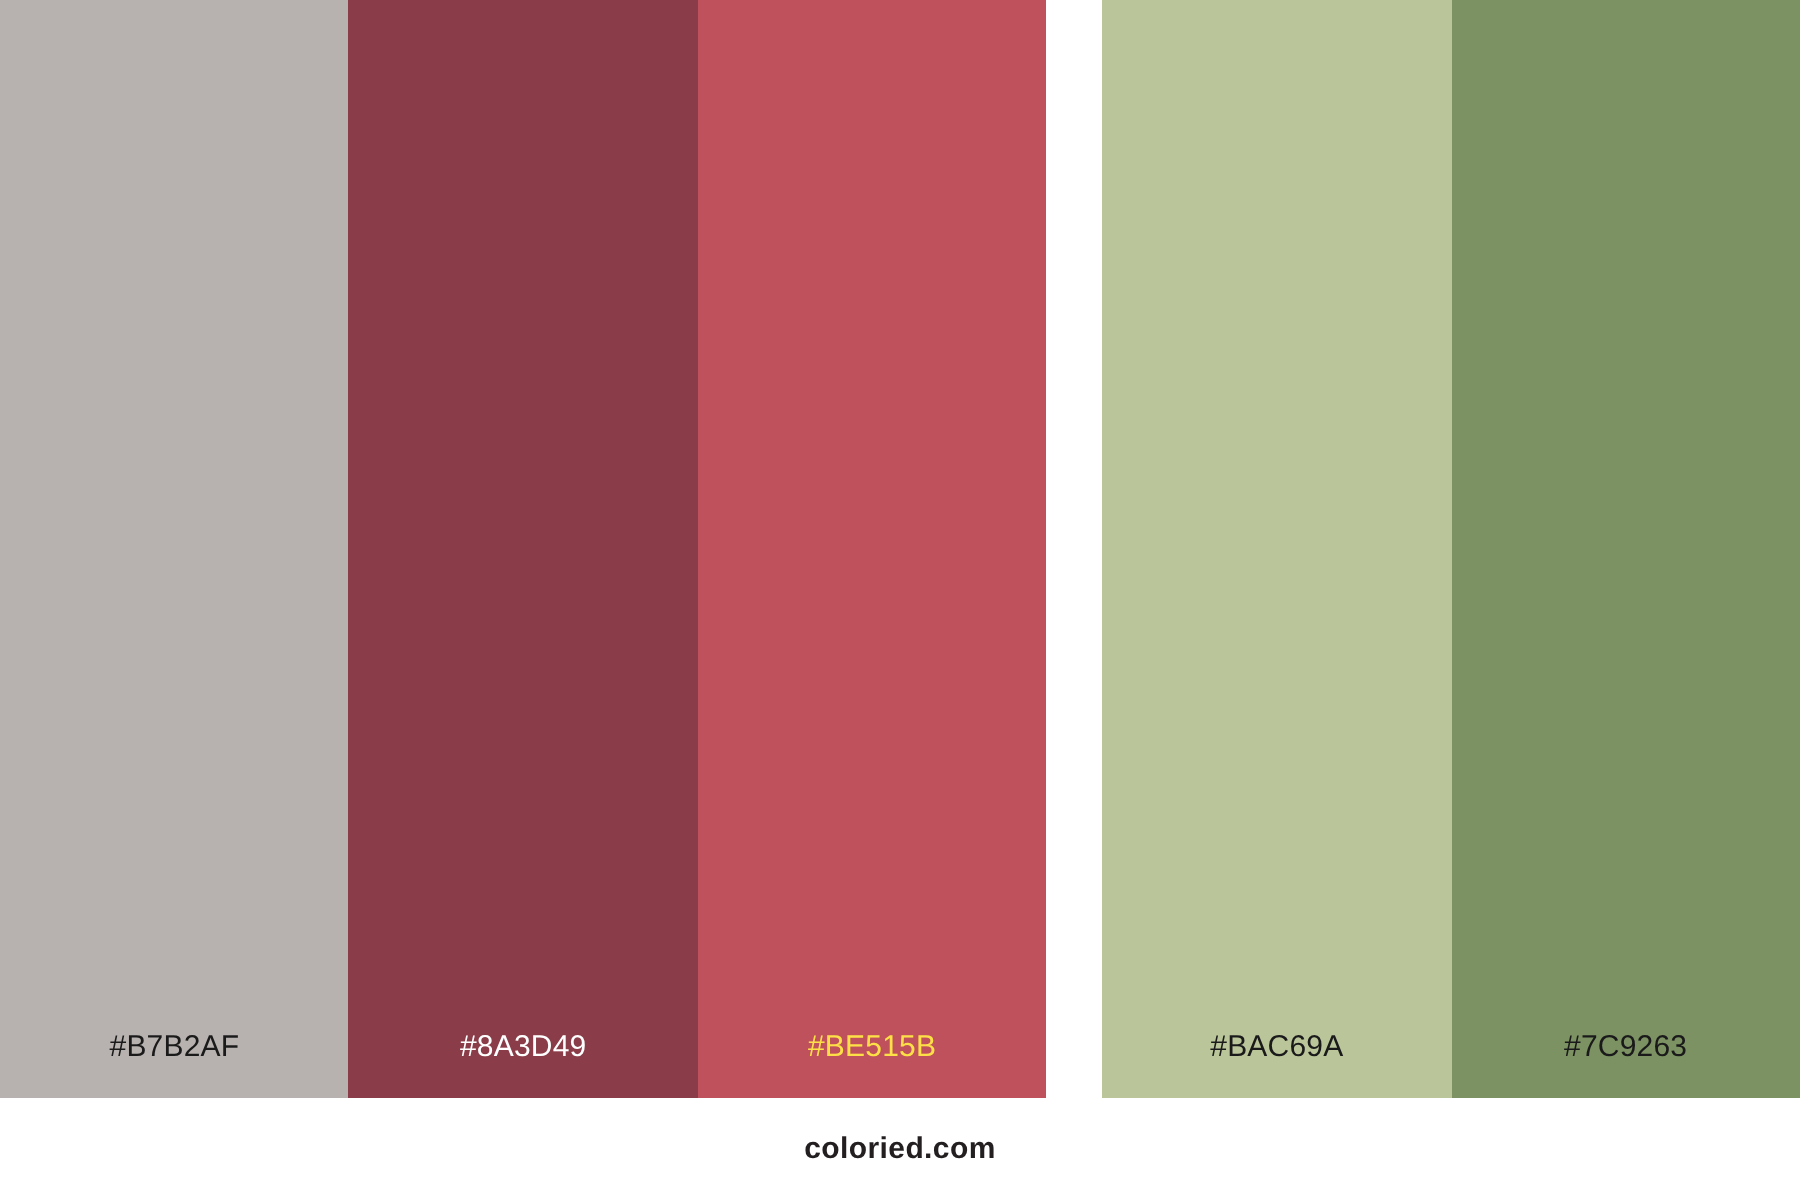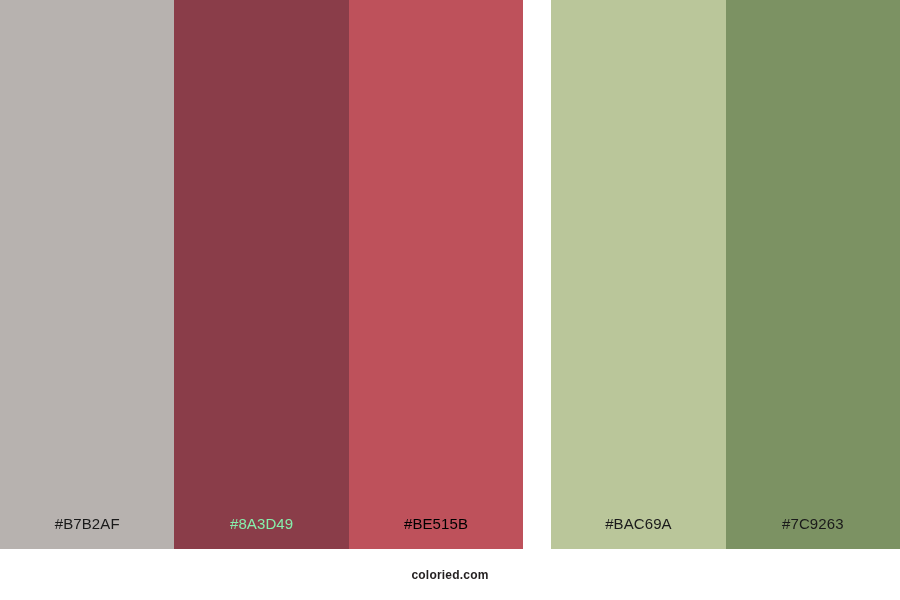--- a/index.html
+++ b/index.html
@@ -49,44 +49,44 @@
   #site-footer {
     flex: 1 1 auto;
     width: 100%;
     background: #ffffff;
     display: flex;
     align-items: center;
     justify-content: center;
   }
   #footer-brand {
     font-family: "Liberation Sans", sans-serif;
-    font-size: 12px;
+    font-size: 15px;
     font-weight: bold;
     color: #231f20;
     letter-spacing: 0.2px;
     line-height: 1;
   }
 </style>
 </head>
 <body style="background: rgb(255, 255, 255);">
 
 <div id="palette-page">
 
   <div id="swatch-strip">
 
     <div class="swatch" style="background-color: rgb(183, 178, 175);">
       <span class="swatch-label" style="color: rgb(26, 26, 26);">#B7B2AF</span>
     </div>
 
     <div class="swatch" style="background-color: rgb(138, 61, 73);">
-      <span class="swatch-label" style="color: #86efac;">#8A3D49</span>
+      <span class="swatch-label" style="color: #ffffff;">#8A3D49</span>
     </div>
 
     <div class="swatch" style="background-color: rgb(190, 81, 91);">
-      <span class="swatch-label" style="color: #000000;">#BE515B</span>
+      <span class="swatch-label" style="color: #fde047;">#BE515B</span>
     </div>
 
     <div class="swatch" style="background-color: rgb(186, 198, 154); margin-left: 28px;">
       <span class="swatch-label" style="color: rgb(26, 26, 26);">#BAC69A</span>
     </div>
 
     <div class="swatch" style="background-color: rgb(124, 146, 99); justify-content: flex-end;">
       <span class="swatch-label" style="color: rgb(26, 26, 26);">#7C9263</span>
     </div>
 

